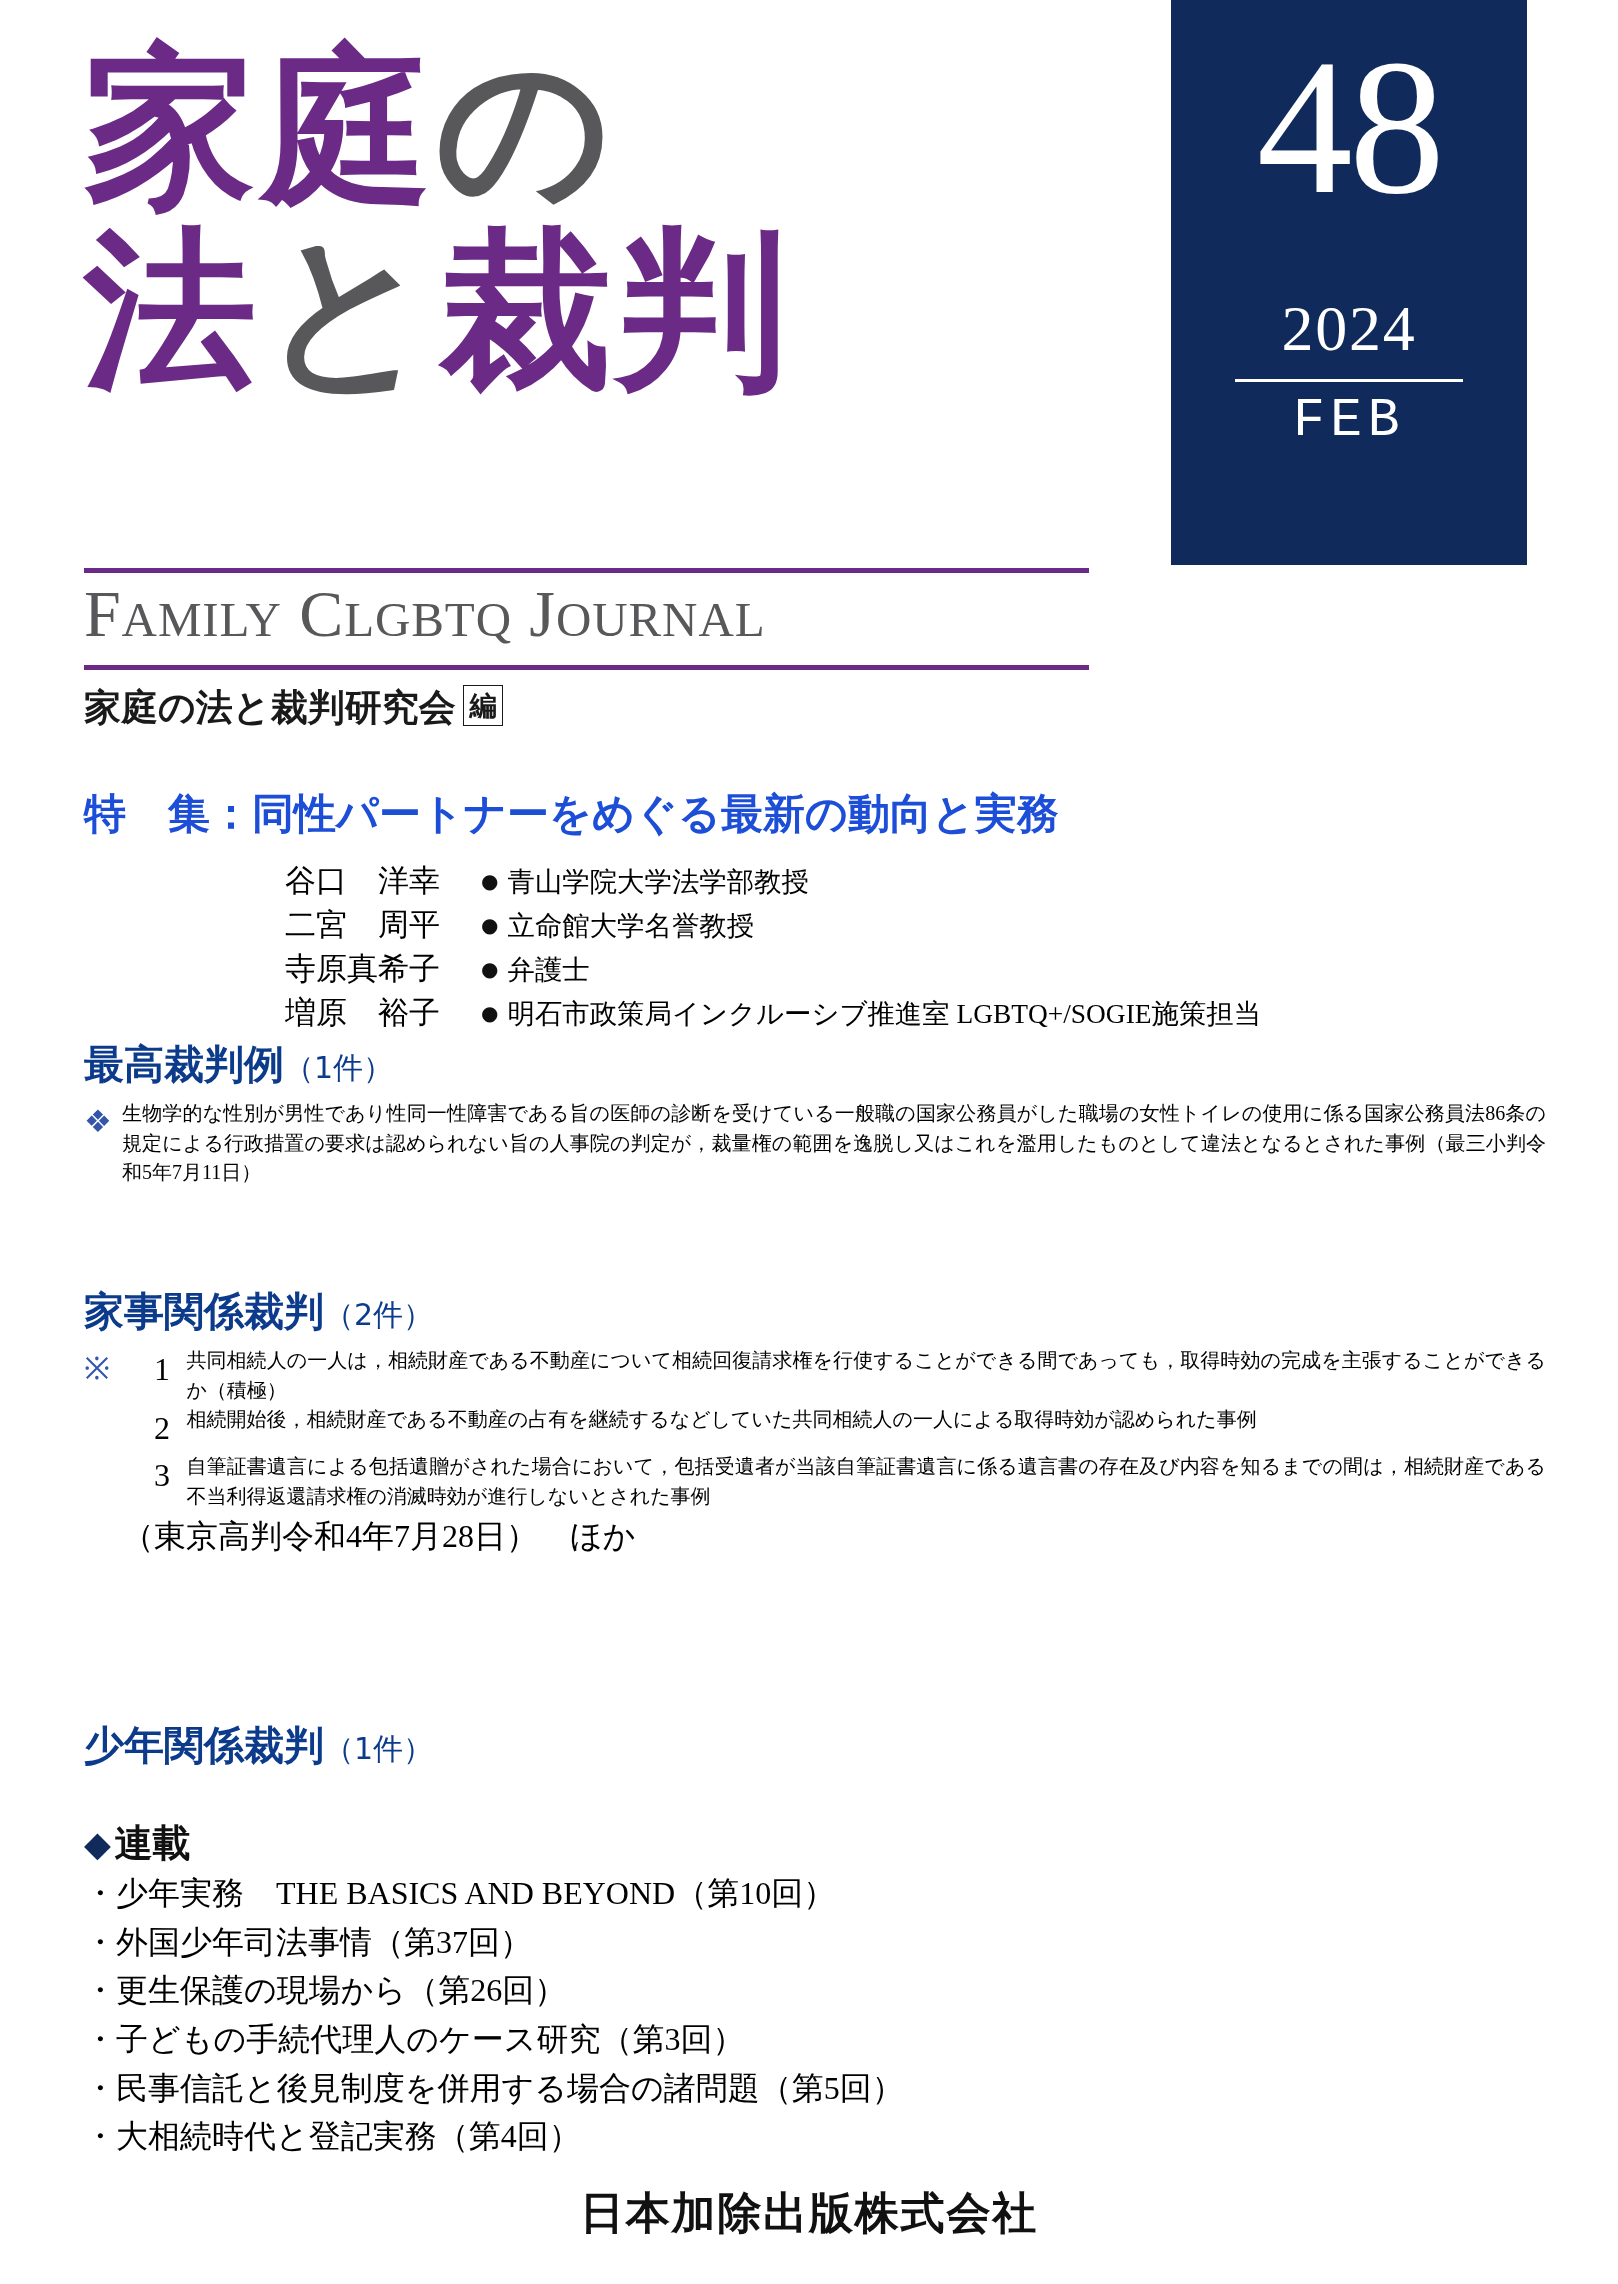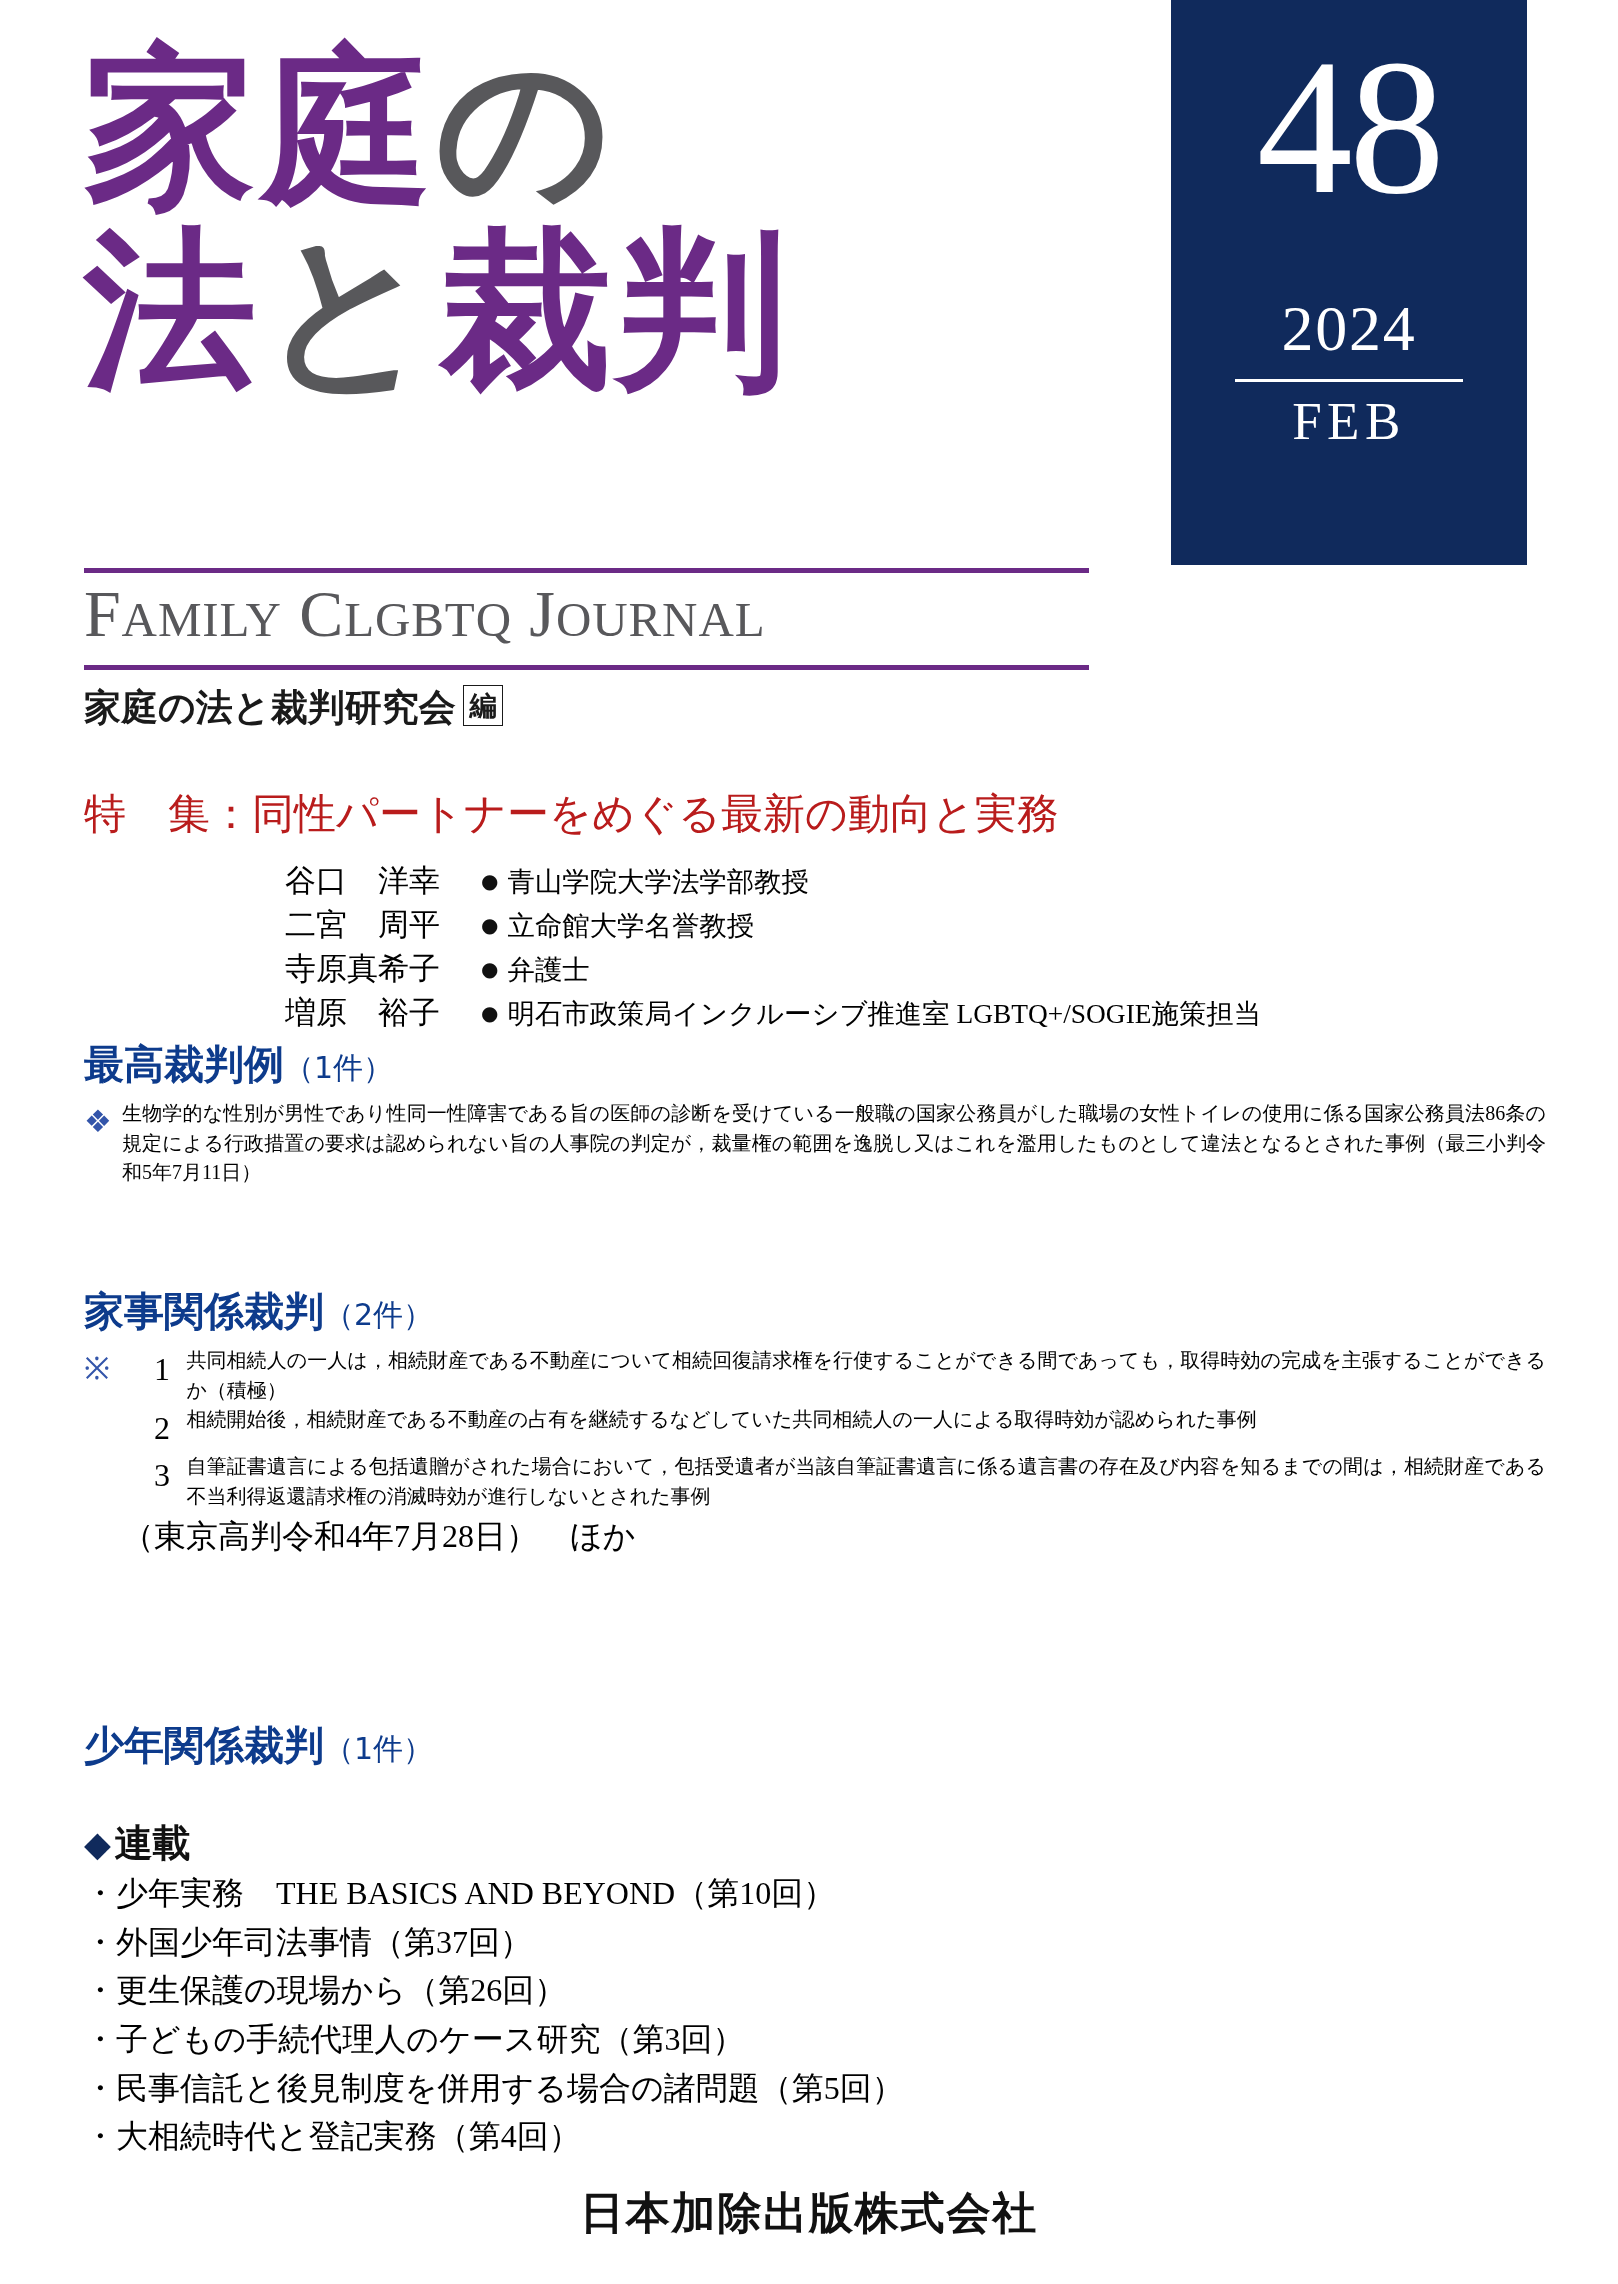--- a/index.html
+++ b/index.html
@@ -50,21 +50,21 @@
     margin-top: 73px;
     letter-spacing: 1.8px;
   }
   .issue-rule {
     width: 228px;
     height: 2.7px;
     background: #ffffff;
     margin: 12.8px auto 9.1px auto;
   }
   .issue-month {
-    font-family: Liberation Serif, serif;
+    font-family: Liberation Mono, monospace;
     font-size: 53px;
     letter-spacing: 5.5px;
   }
 
   .title-jp {
     position: absolute;
     left: 84px;
     top: 37px;
     width: 1023px;
   }
@@ -128,23 +128,23 @@
 
   
   .feature {
     position: absolute;
     left: 84px;
     top: 786px;
     width: 1462px;
   }
   .feature-title {
     font-family: "DejaVu Sans", sans-serif;
-    font-weight: normal;
+    font-weight: bold;
     font-size: 42px;
-    color: #b91c1c;
+    color: #1d4ed8;
     white-space: nowrap;
   }
   .authors {
     margin-top: 16.4px;
     margin-left: 201px;
   }
   .author-row {
     font-family: "DejaVu Sans", sans-serif;
     font-size: 28px;
     line-height: 1.42;

